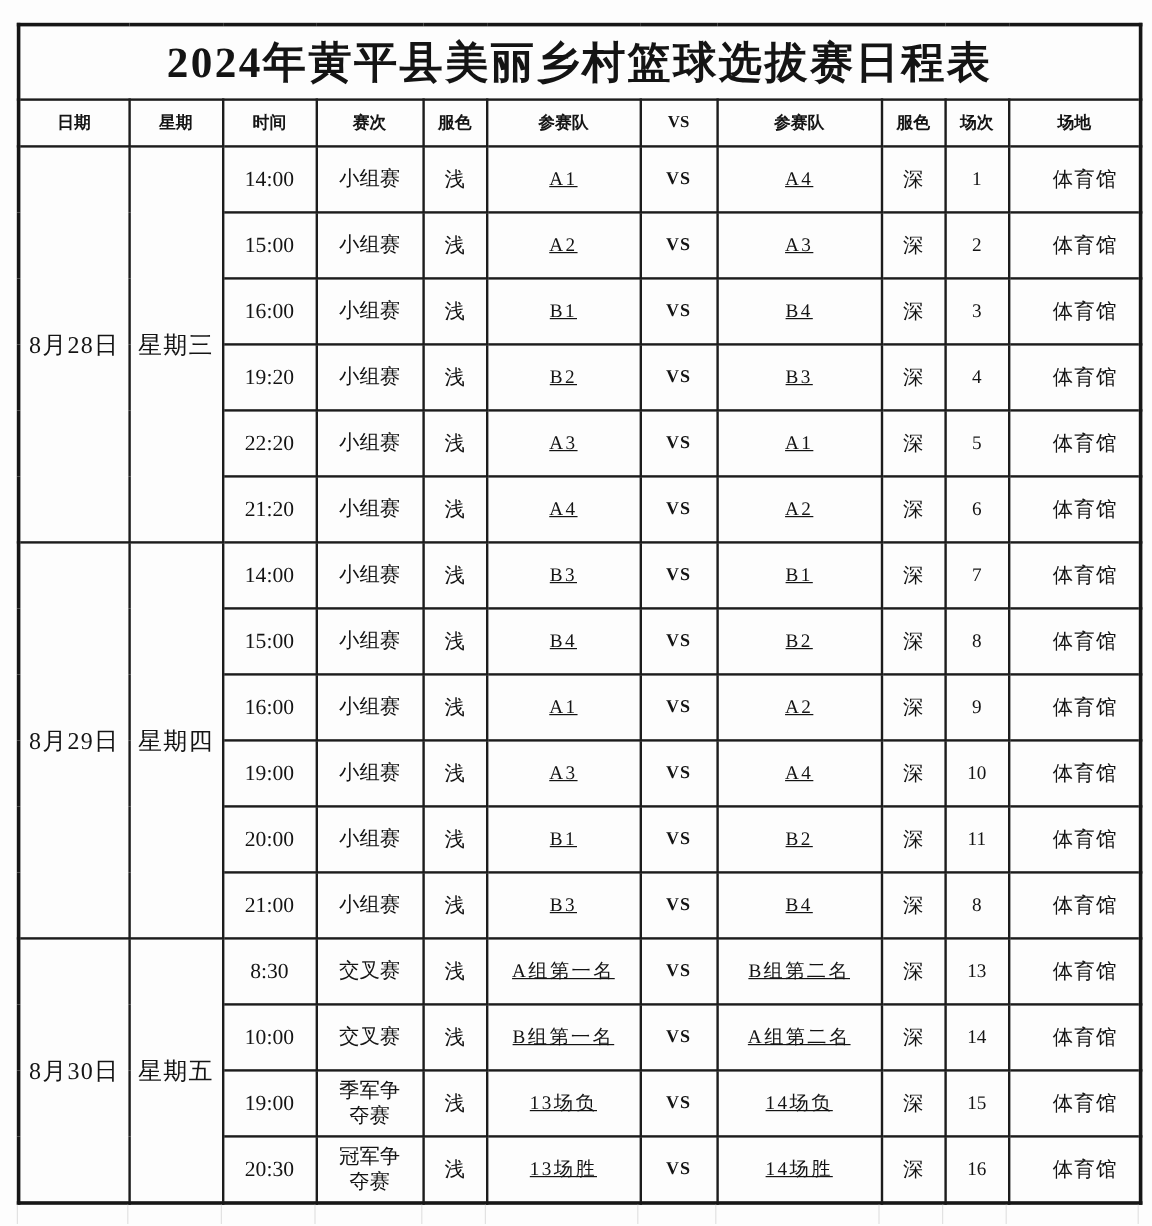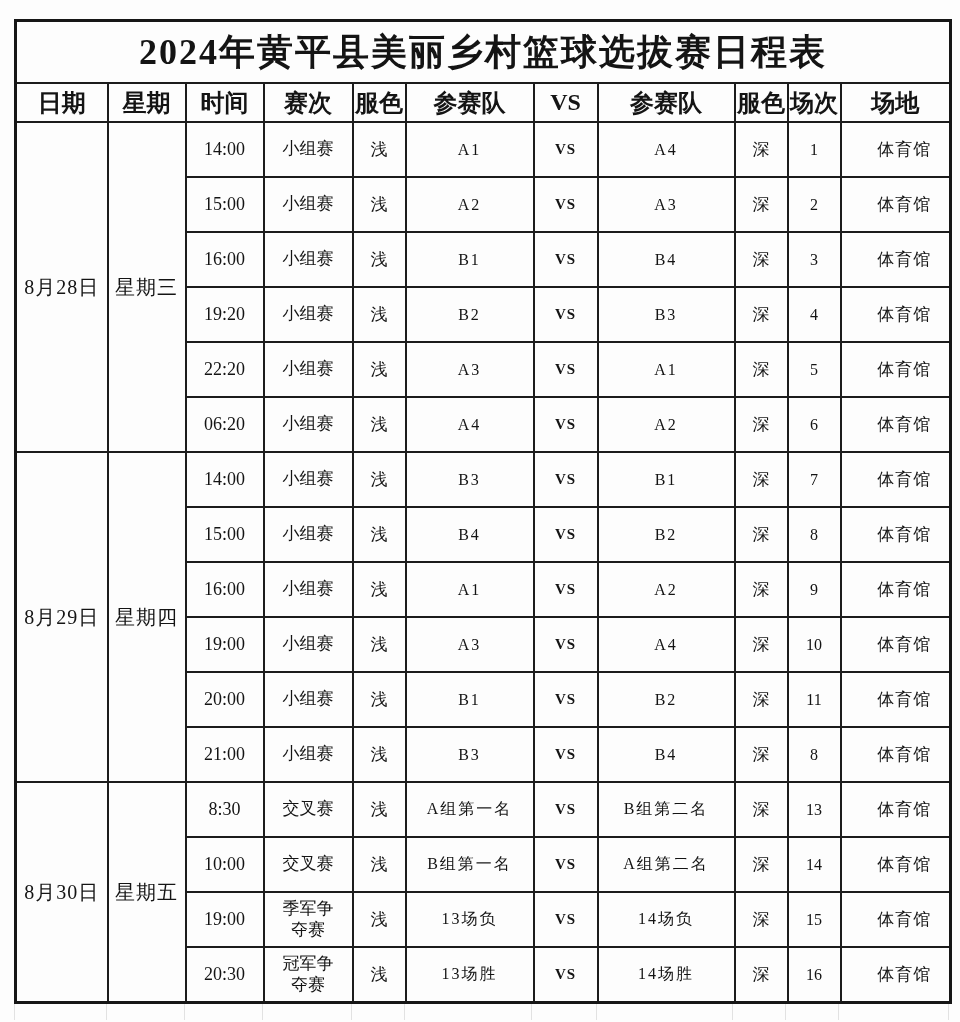--- a/index.html
+++ b/index.html
@@ -24,27 +24,27 @@
     overflow:hidden;
   }
   .title-cell{
     height:60px;
     font-size:36px;
     font-weight:bold;
     letter-spacing:2px;
   }
   #header-row th{
     height:37px;
-    font-size:24px;
+    font-size:14px;
     font-weight:bold;
   }
   td{height:53px;font-size:17px;}
   td.date{font-size:20px;font-weight:normal;letter-spacing:1px;}
   td.time{font-size:18px;}
-  td.team{font-size:16px;letter-spacing:2px;}
+  td.team{font-size:16px;letter-spacing:2px;text-decoration:underline;}
   td.vs{font-size:15px;font-weight:bold;letter-spacing:1px;}
   td.round{line-height:1.2;padding:0 17px;}
   td.num{font-size:16px;}
   td.venue{letter-spacing:1px;padding-left:18px;}
   .grid-remnant{display:flex;width:935px;height:16px;margin-top:0;}
   .grid-remnant div{border-right:1px solid #e2e2e2;height:100%;}
   .grid-remnant div:first-child{border-left:1px solid #e2e2e2;}
 </style>
 </head>
 <body>
@@ -134,21 +134,21 @@
           <td class="round">小组赛</td>
           <td>浅</td>
           <td class="team">A3</td>
           <td class="vs">VS</td>
           <td class="team">A1</td>
           <td>深</td>
           <td class="num">5</td>
           <td class="venue">体育馆</td>
         </tr>
         <tr>
-          <td class="time">06:20</td>
+          <td class="time">21:20</td>
           <td class="round">小组赛</td>
           <td>浅</td>
           <td class="team">A4</td>
           <td class="vs">VS</td>
           <td class="team">A2</td>
           <td>深</td>
           <td class="num">6</td>
           <td class="venue">体育馆</td>
         </tr>
         <tr>

